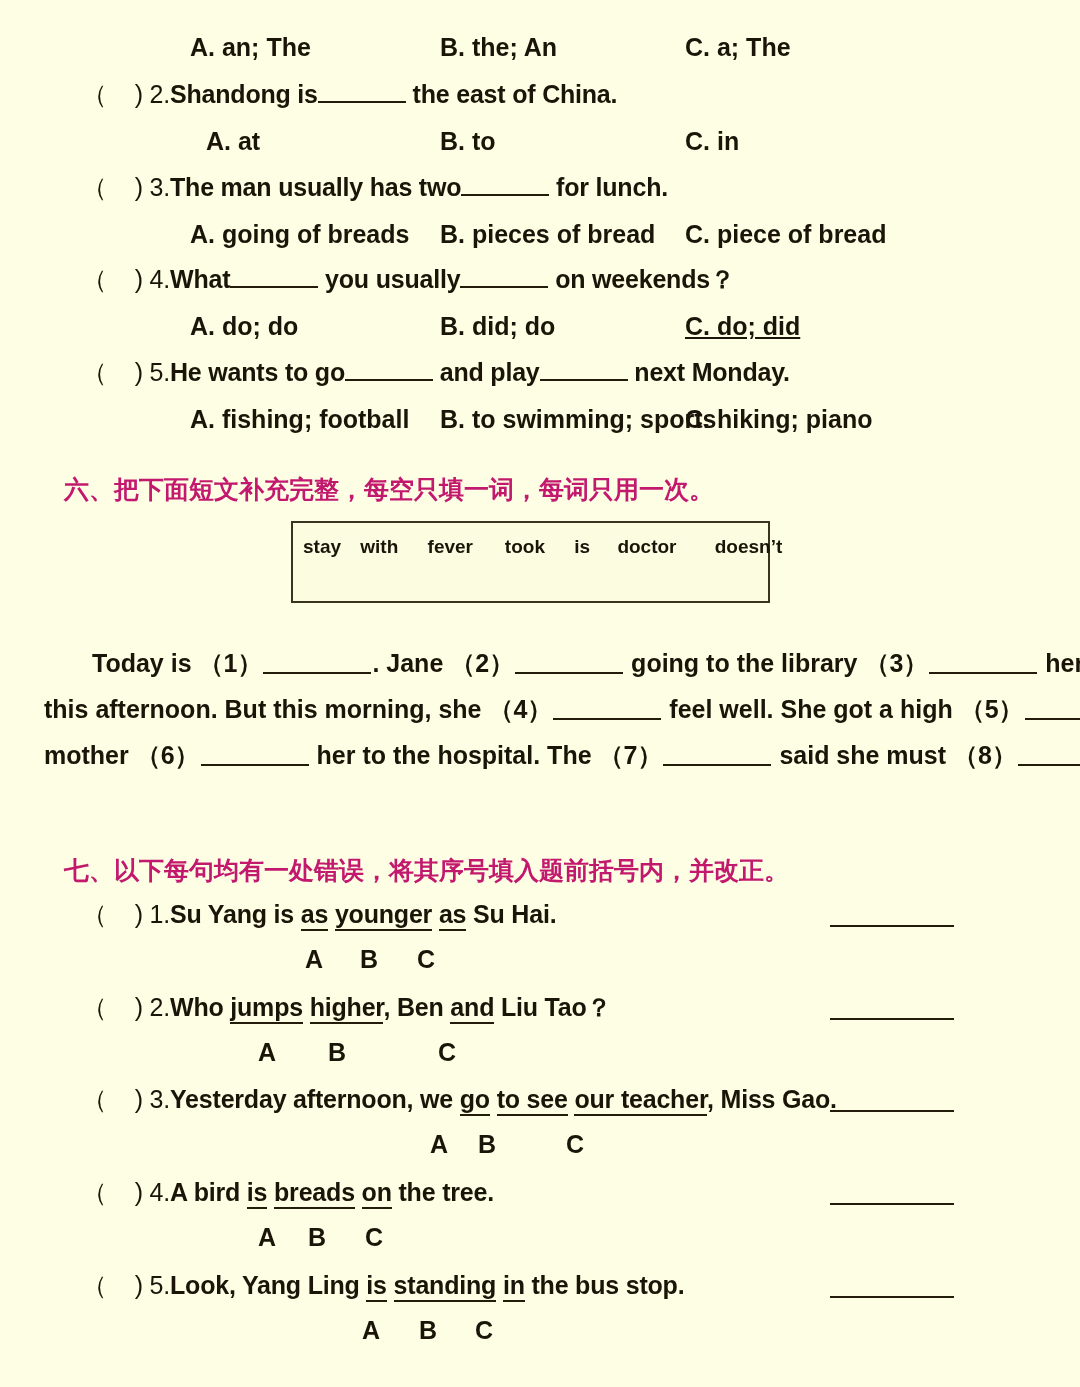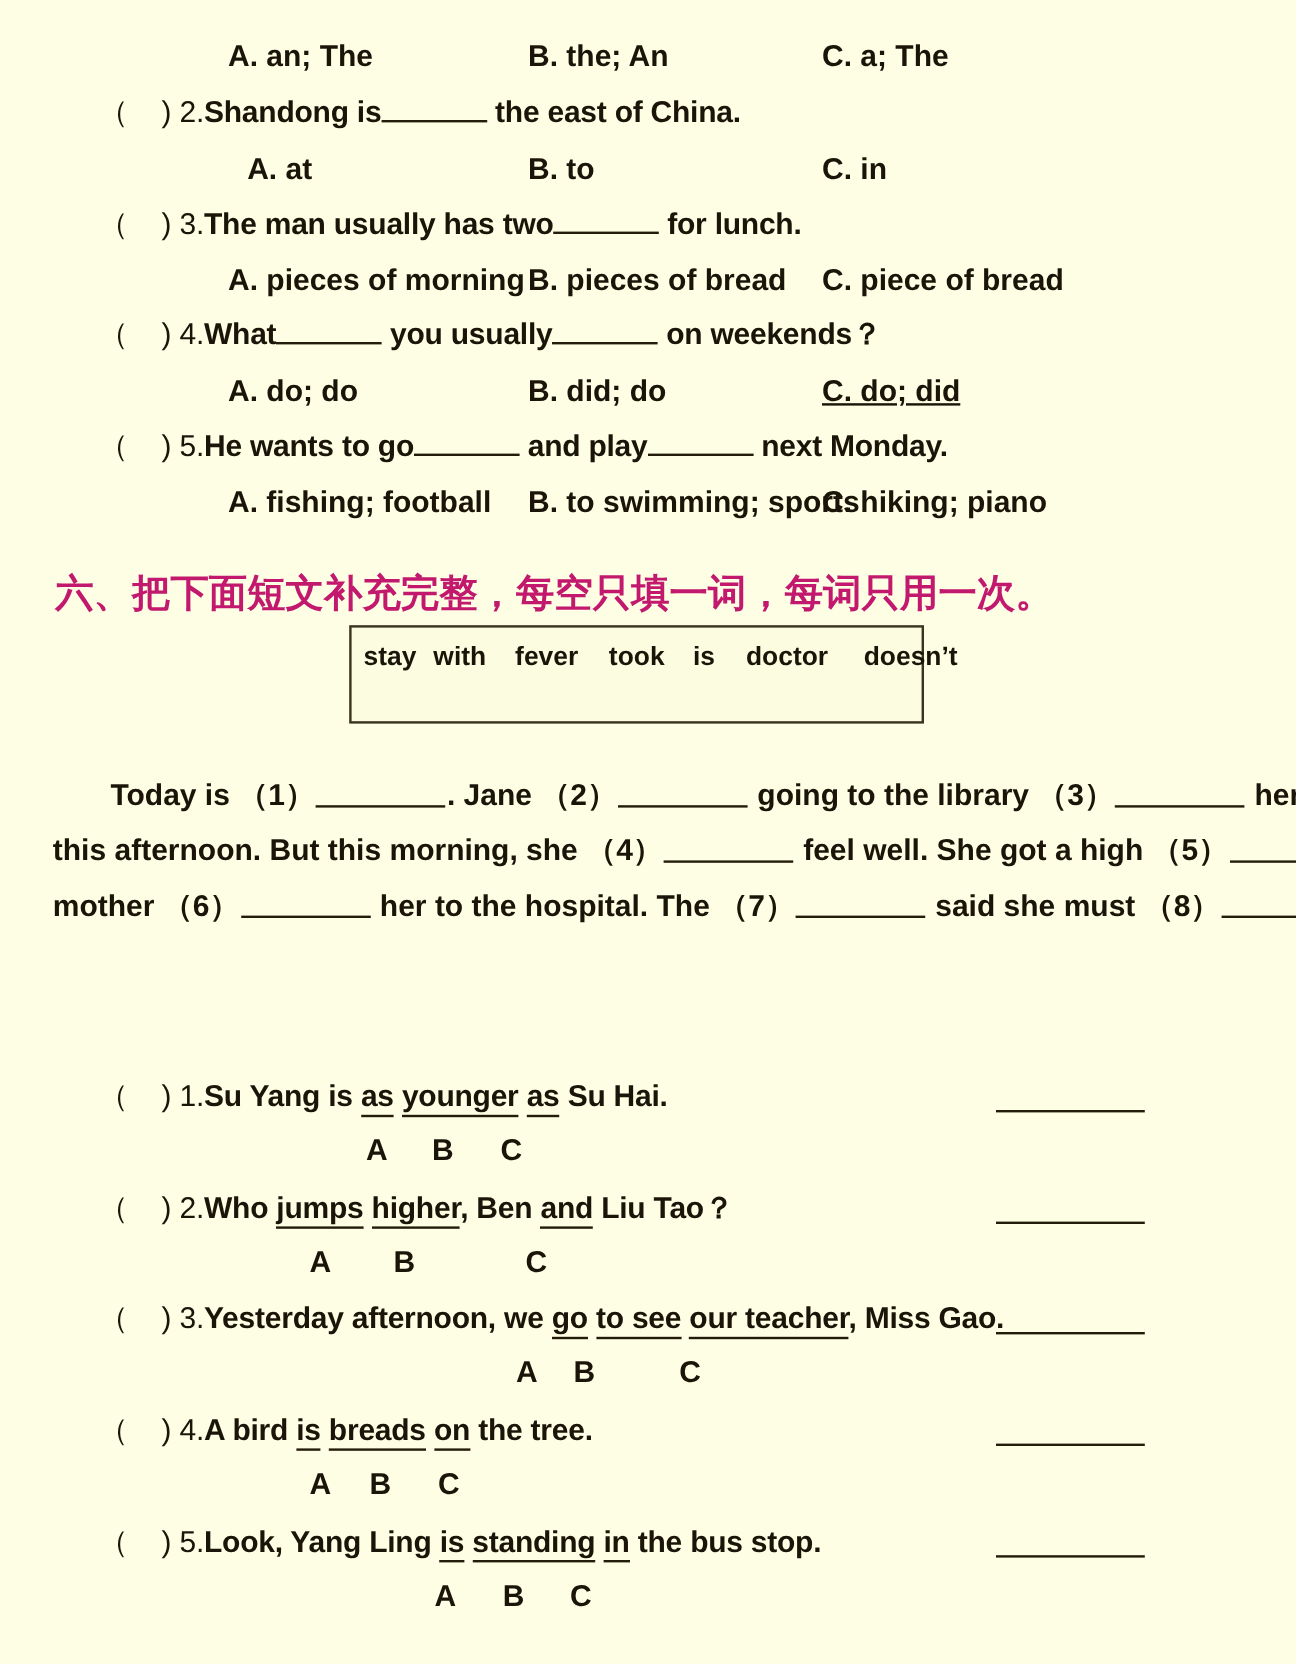--- a/index.html
+++ b/index.html
@@ -54,38 +54,39 @@
     white-space: nowrap;
   }
   .opt {
     position: absolute;
     white-space: nowrap;
   }
 
   
   .sec-head {
     position: absolute;
-    font-size: 32px;
+    font-size: 25px;
     font-weight: bold;
     color: #c2186e;
     letter-spacing: 0px;
     white-space: nowrap;
     font-family: "DejaVu Sans", "Liberation Sans", sans-serif;
+    margin-left: 18px;
   }
 
   
   .wordbox {
     position: absolute;
     border: 2px solid #3a3320;
     background: #fbfce0;
     box-sizing: border-box;
     padding: 6px 10px 8px 10px;
   }
   .wordbox-line {
-    font-size: 22px;
+    font-size: 19px;
     font-weight: bold;
     line-height: 35px;
     white-space: nowrap;
     letter-spacing: 0px;
   }
   .wordbox-line span { display: inline-block; }
 
   
   .passage {
     position: absolute;
@@ -145,21 +146,21 @@
   <div class="opt-row" style="left:190px; top:127px;">
     <span class="opt" style="left:16px;">A. at</span>
     <span class="opt" style="left:250px;">B. to</span>
     <span class="opt" style="left:495px;">C. in</span>
   </div>
 
   <div class="row q-line" style="left:82px; top:173px;">
     <span class="paren"><span class="lp">（</span><span class="rp">) 3.</span></span><span>The man usually has two</span><span class="blank-inline" style="width:88px; height:20px;"></span> <span>for lunch.</span>
   </div>
   <div class="opt-row" style="left:190px; top:220px;">
-    <span class="opt" style="left:0px;">A. pieces of morning</span>
+    <span class="opt" style="left:0px;">A. going of breads</span>
     <span class="opt" style="left:250px;">B. pieces of bread</span>
     <span class="opt" style="left:495px;">C. piece of bread</span>
   </div>
 
   <div class="row q-line" style="left:82px; top:265px;">
     <span class="paren"><span class="lp">（</span><span class="rp">) 4.</span></span><span>What</span><span class="blank-inline" style="width:88px; height:20px;"></span> <span>you usually</span><span class="blank-inline" style="width:88px; height:20px;"></span> <span>on weekends？</span>
   </div>
   <div class="opt-row" style="left:190px; top:312px;">
     <span class="opt" style="left:0px;">A. do; do</span>
     <span class="opt" style="left:250px;">B. did; do</span>
@@ -208,20 +209,21 @@
       <span>mother</span>
       <span class="cnum">（6）</span><span class="cblank"></span>
       <span>her to the hospital. The</span>
       <span class="cnum">（7）</span><span class="cblank"></span>
       <span>said she must</span>
       <span class="cnum">（8）</span><span class="cblank"></span>
       
     </div>
   </div>
 
+  <div class="sec-head" style="left:46px; top:854px;">七、以下每句均有一处错误，将其序号填入题前括号内，并改正。</div>
 
   <div class="row q-line" style="left:82px; top:900px;">
     <span class="paren"><span class="lp">（</span><span class="rp">) 1.</span></span><span>Su Yang is </span><span class="ec-underline">as</span><span> </span><span class="ec-underline">younger</span><span> </span><span class="ec-underline">as</span><span> Su Hai.</span>
   </div>
   <div class="ec-answer" style="left:830px; top:925px;"></div>
   <div class="abc-row" style="left:305px; top:945px; width:200px;">
     <span style="left:0px;">A</span>
     <span style="left:55px;">B</span>
     <span style="left:112px;">C</span>
   </div>

